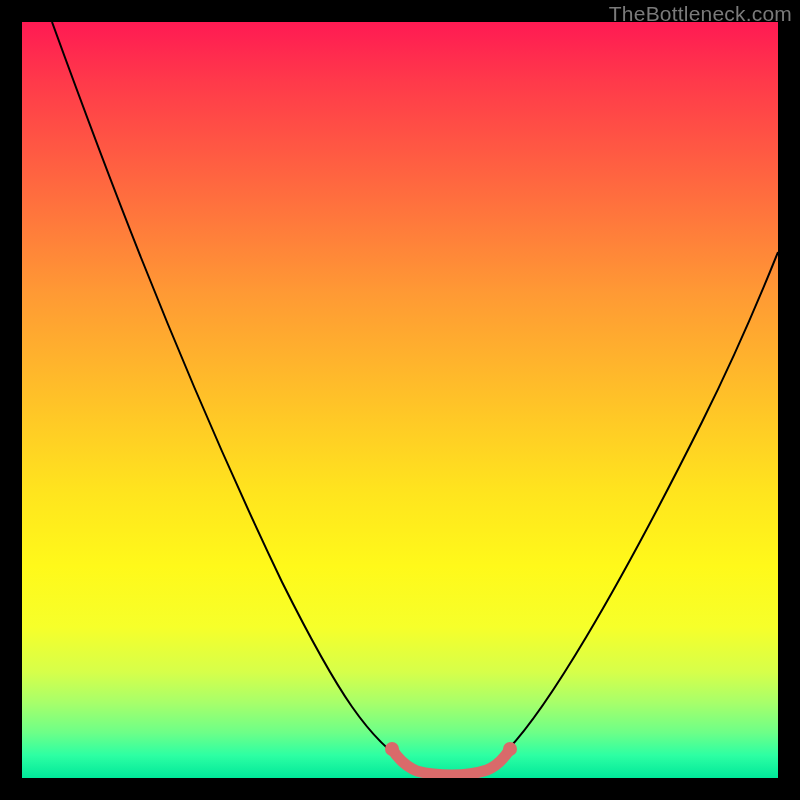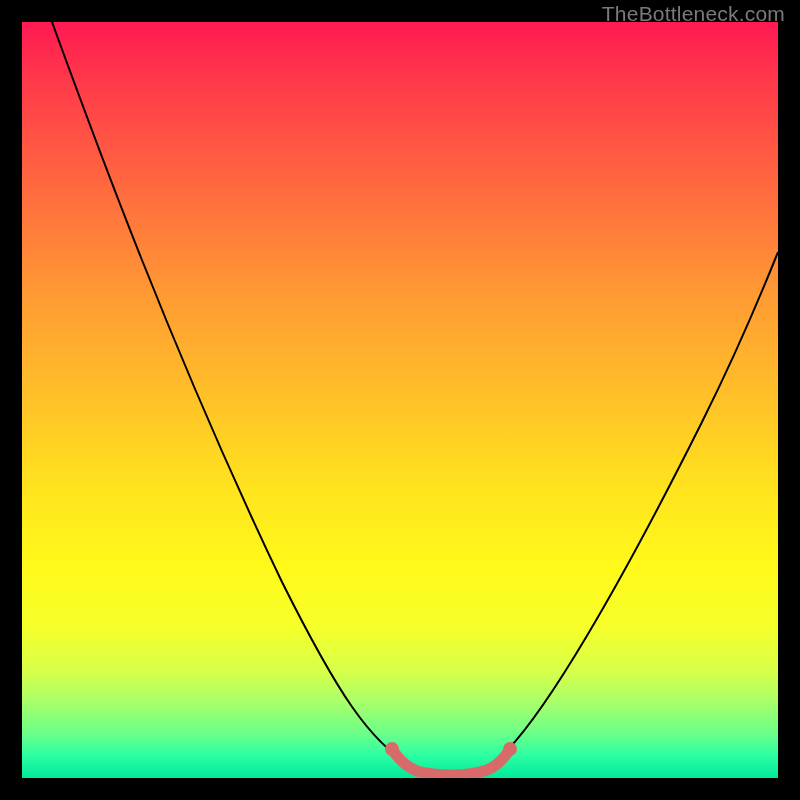--- a/index.html
+++ b/index.html
@@ -34,21 +34,21 @@
     );
   }
   .curve-layer {
     position: absolute;
     left: 0;
     top: 0;
   }
   .watermark {
     position: absolute;
     top: 2px;
-    right: 15px;
+    right: 8px;
     color: #7a7a7a;
     font-size: 21px;
     font-weight: 500;
     letter-spacing: 0.2px;
     user-select: none;
   }
 </style>
 </head>
 <body>
 

